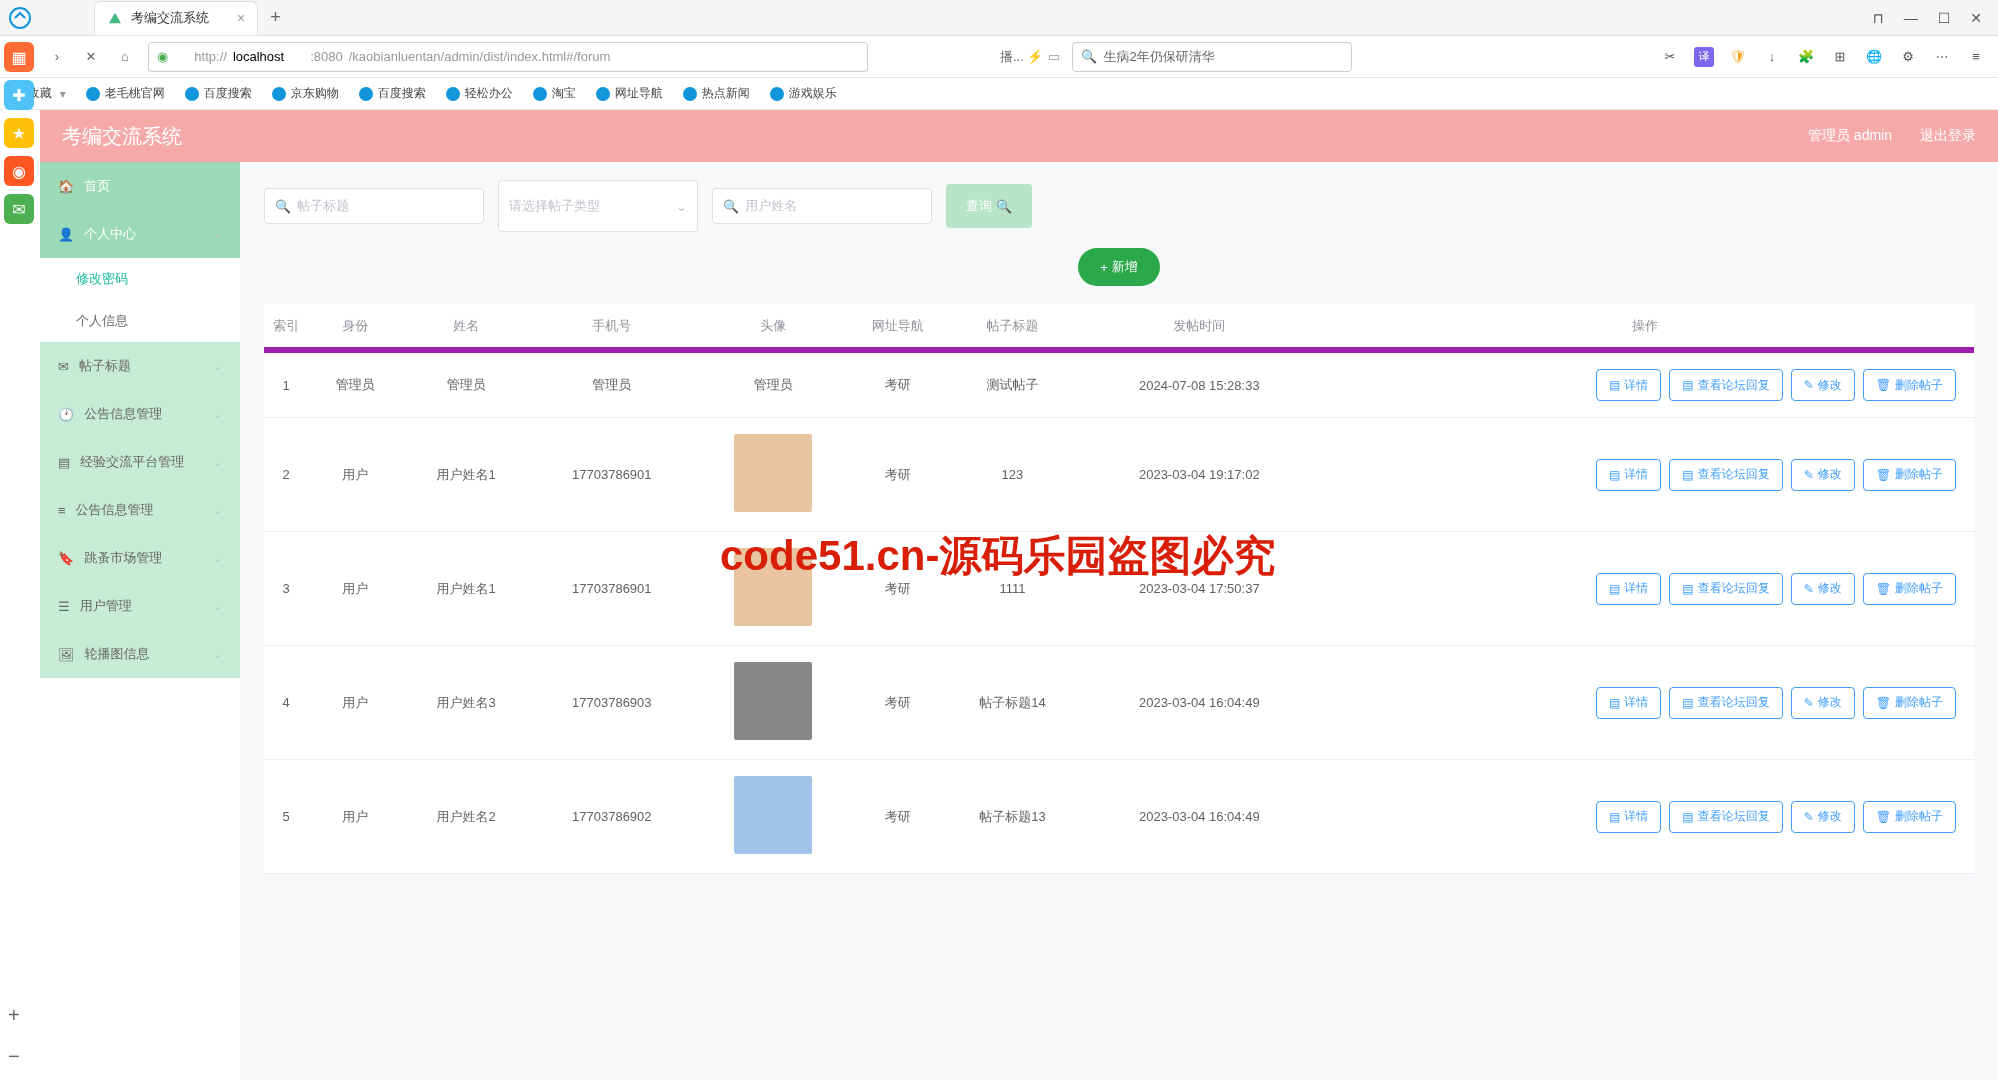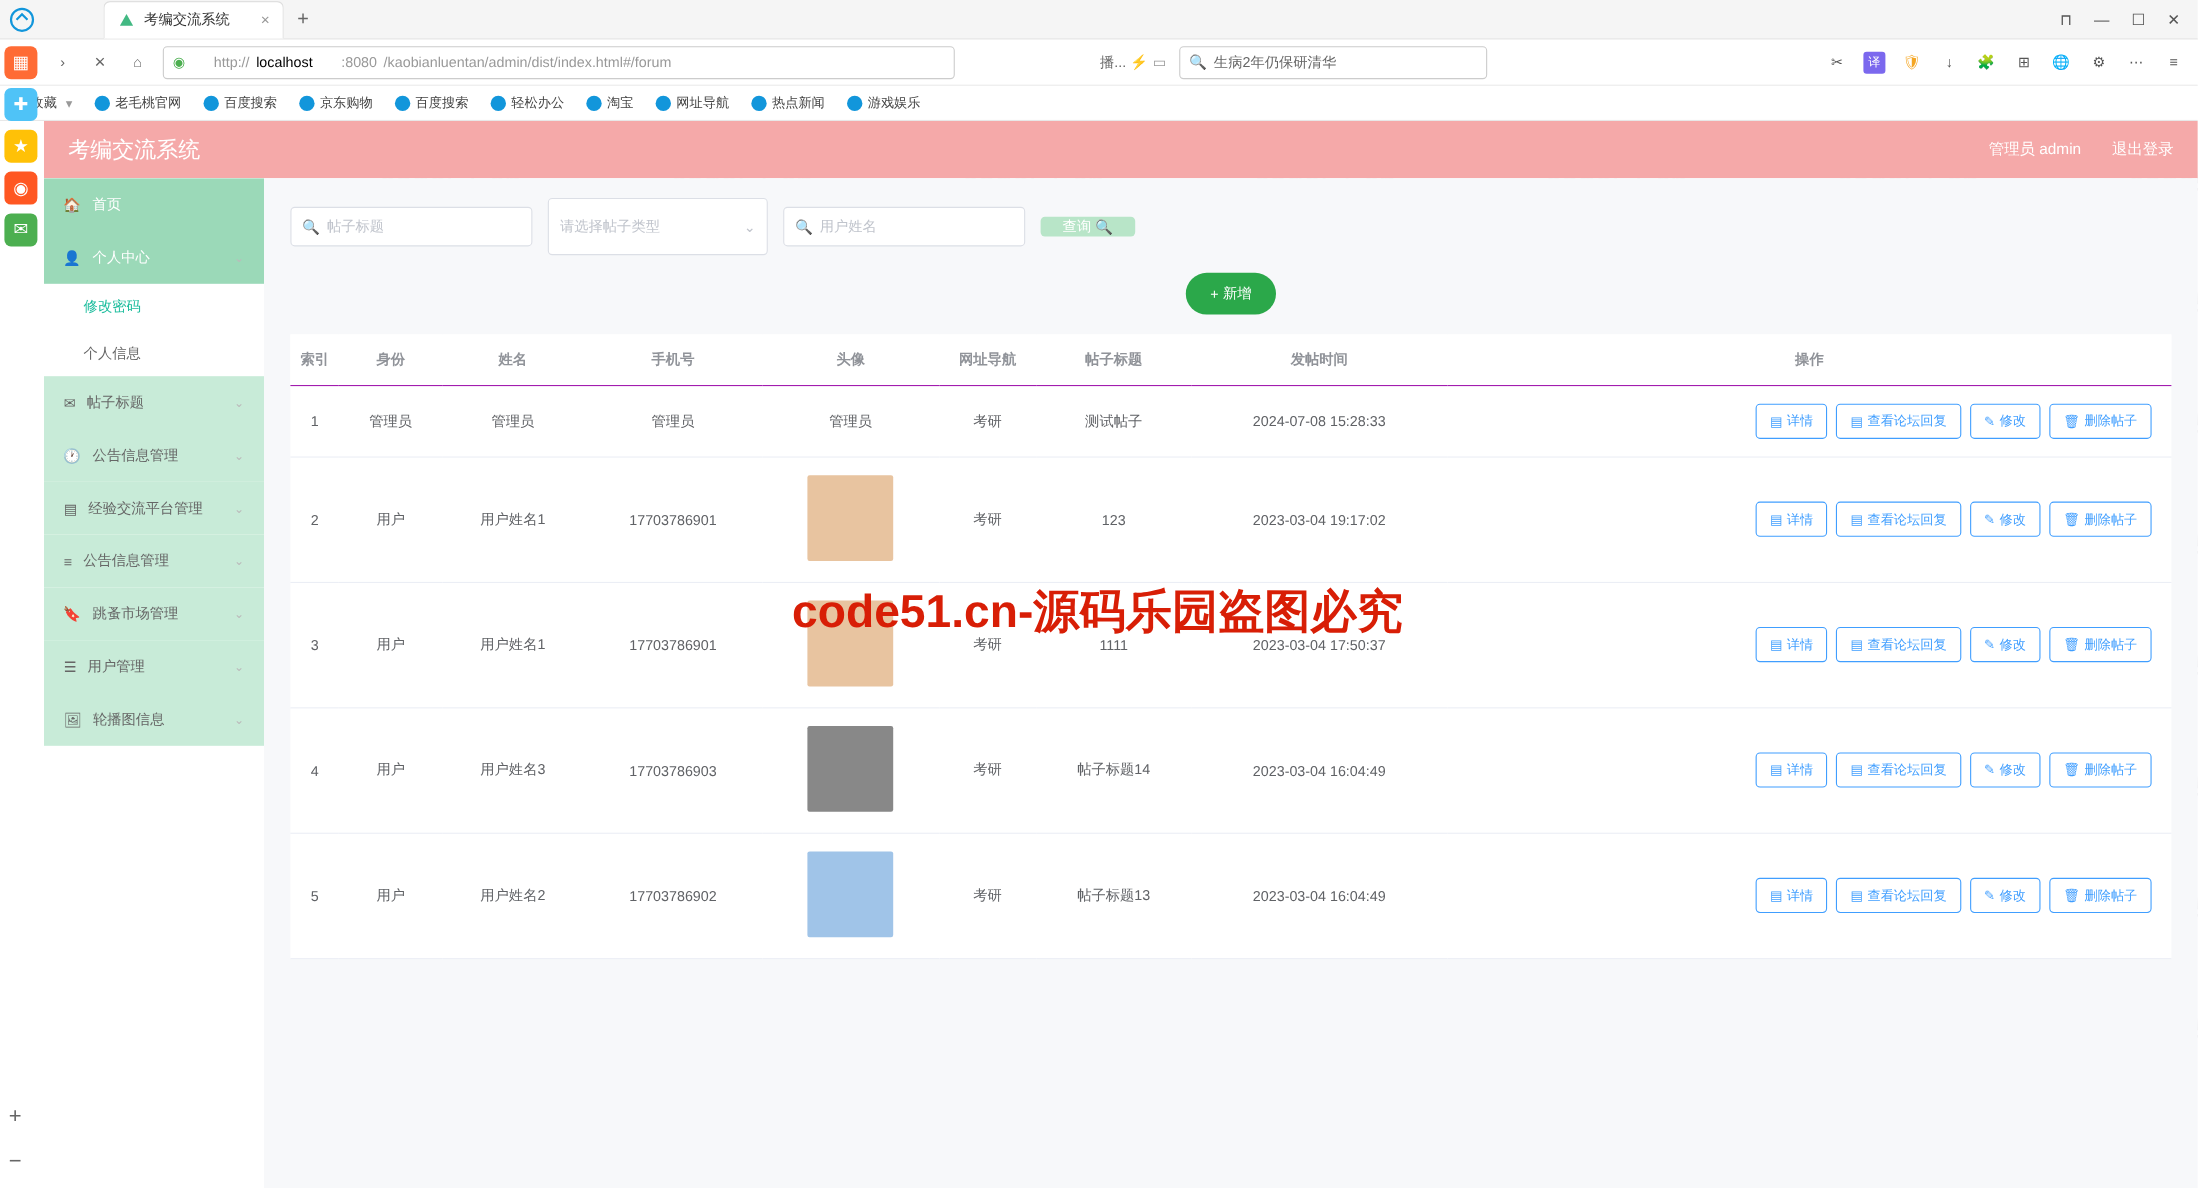--- a/index.html
+++ b/index.html
@@ -55,26 +55,26 @@
 .side-sub.active { color: #1abc9c; }
 
 .main { flex: 1; padding: 18px 24px; overflow: auto; }
 .breadcrumb { background: #fff; border-radius: 4px; padding: 14px 18px; margin-bottom: 18px; color: #666; text-align: center; }
 .breadcrumb a { color: #555; }
 .breadcrumb .sep { color: #ccc; margin: 0 6px; }
 
 .filters { display: flex; gap: 14px; align-items: center; margin-bottom: 16px; }
 .filter-input { width: 220px; height: 36px; border: 1px solid #dcdfe6; border-radius: 4px; padding: 0 10px; display: flex; align-items: center; gap: 6px; background: #fff; color: #c0c4cc; }
 .filter-select { width: 200px; height: 52px; border: 1px solid #dcdfe6; border-radius: 4px; padding: 0 10px; display: flex; align-items: center; justify-content: space-between; background: #fff; color: #c0c4cc; }
-.btn-search { height: 18px; padding: 0 20px; background: #b8e5c8; color: #fff; border-radius: 4px; display: flex; align-items: center; gap: 4px; }
+.btn-search { height: 44px; padding: 0 20px; background: #b8e5c8; color: #fff; border-radius: 4px; display: flex; align-items: center; gap: 4px; }
 .btn-add { height: 38px; padding: 0 22px; background: #2ba84a; color: #fff; border-radius: 20px; display: flex; align-items: center; gap: 4px; }
 .add-row { display: flex; justify-content: center; margin-bottom: 18px; }
 
 .table { width: 100%; background: #fff; border-collapse: collapse; }
-.table th { height: 46px; background: #fff; color: #909399; font-weight: 700; border-bottom: 1px solid #a21caf; text-align: center; font-size: 13px; }
+.table th { height: 46px; background: #fff; color: #909399; font-weight: 400; border-bottom: 6px solid #a21caf; text-align: center; font-size: 13px; }
 .table td { border-bottom: 1px solid #ebeef5; text-align: center; padding: 16px 8px; color: #606266; font-size: 13px; vertical-align: middle; }
 .avatar { width: 78px; height: 78px; background: #ddd; display: inline-block; border-radius: 2px; }
 .actions { display: flex; flex-wrap: wrap; gap: 8px; justify-content: flex-end; padding-right: 10px; }
 .btn-sm { height: 32px; padding: 0 12px; border: 1px solid #409eff; color: #409eff; background: #fff; border-radius: 4px; display: flex; align-items: center; gap: 4px; font-size: 12px; }
 .btn-sm .ic { font-size: 12px; }
 
 svg { display: block; }
 </style>
 </head>
 <body>

